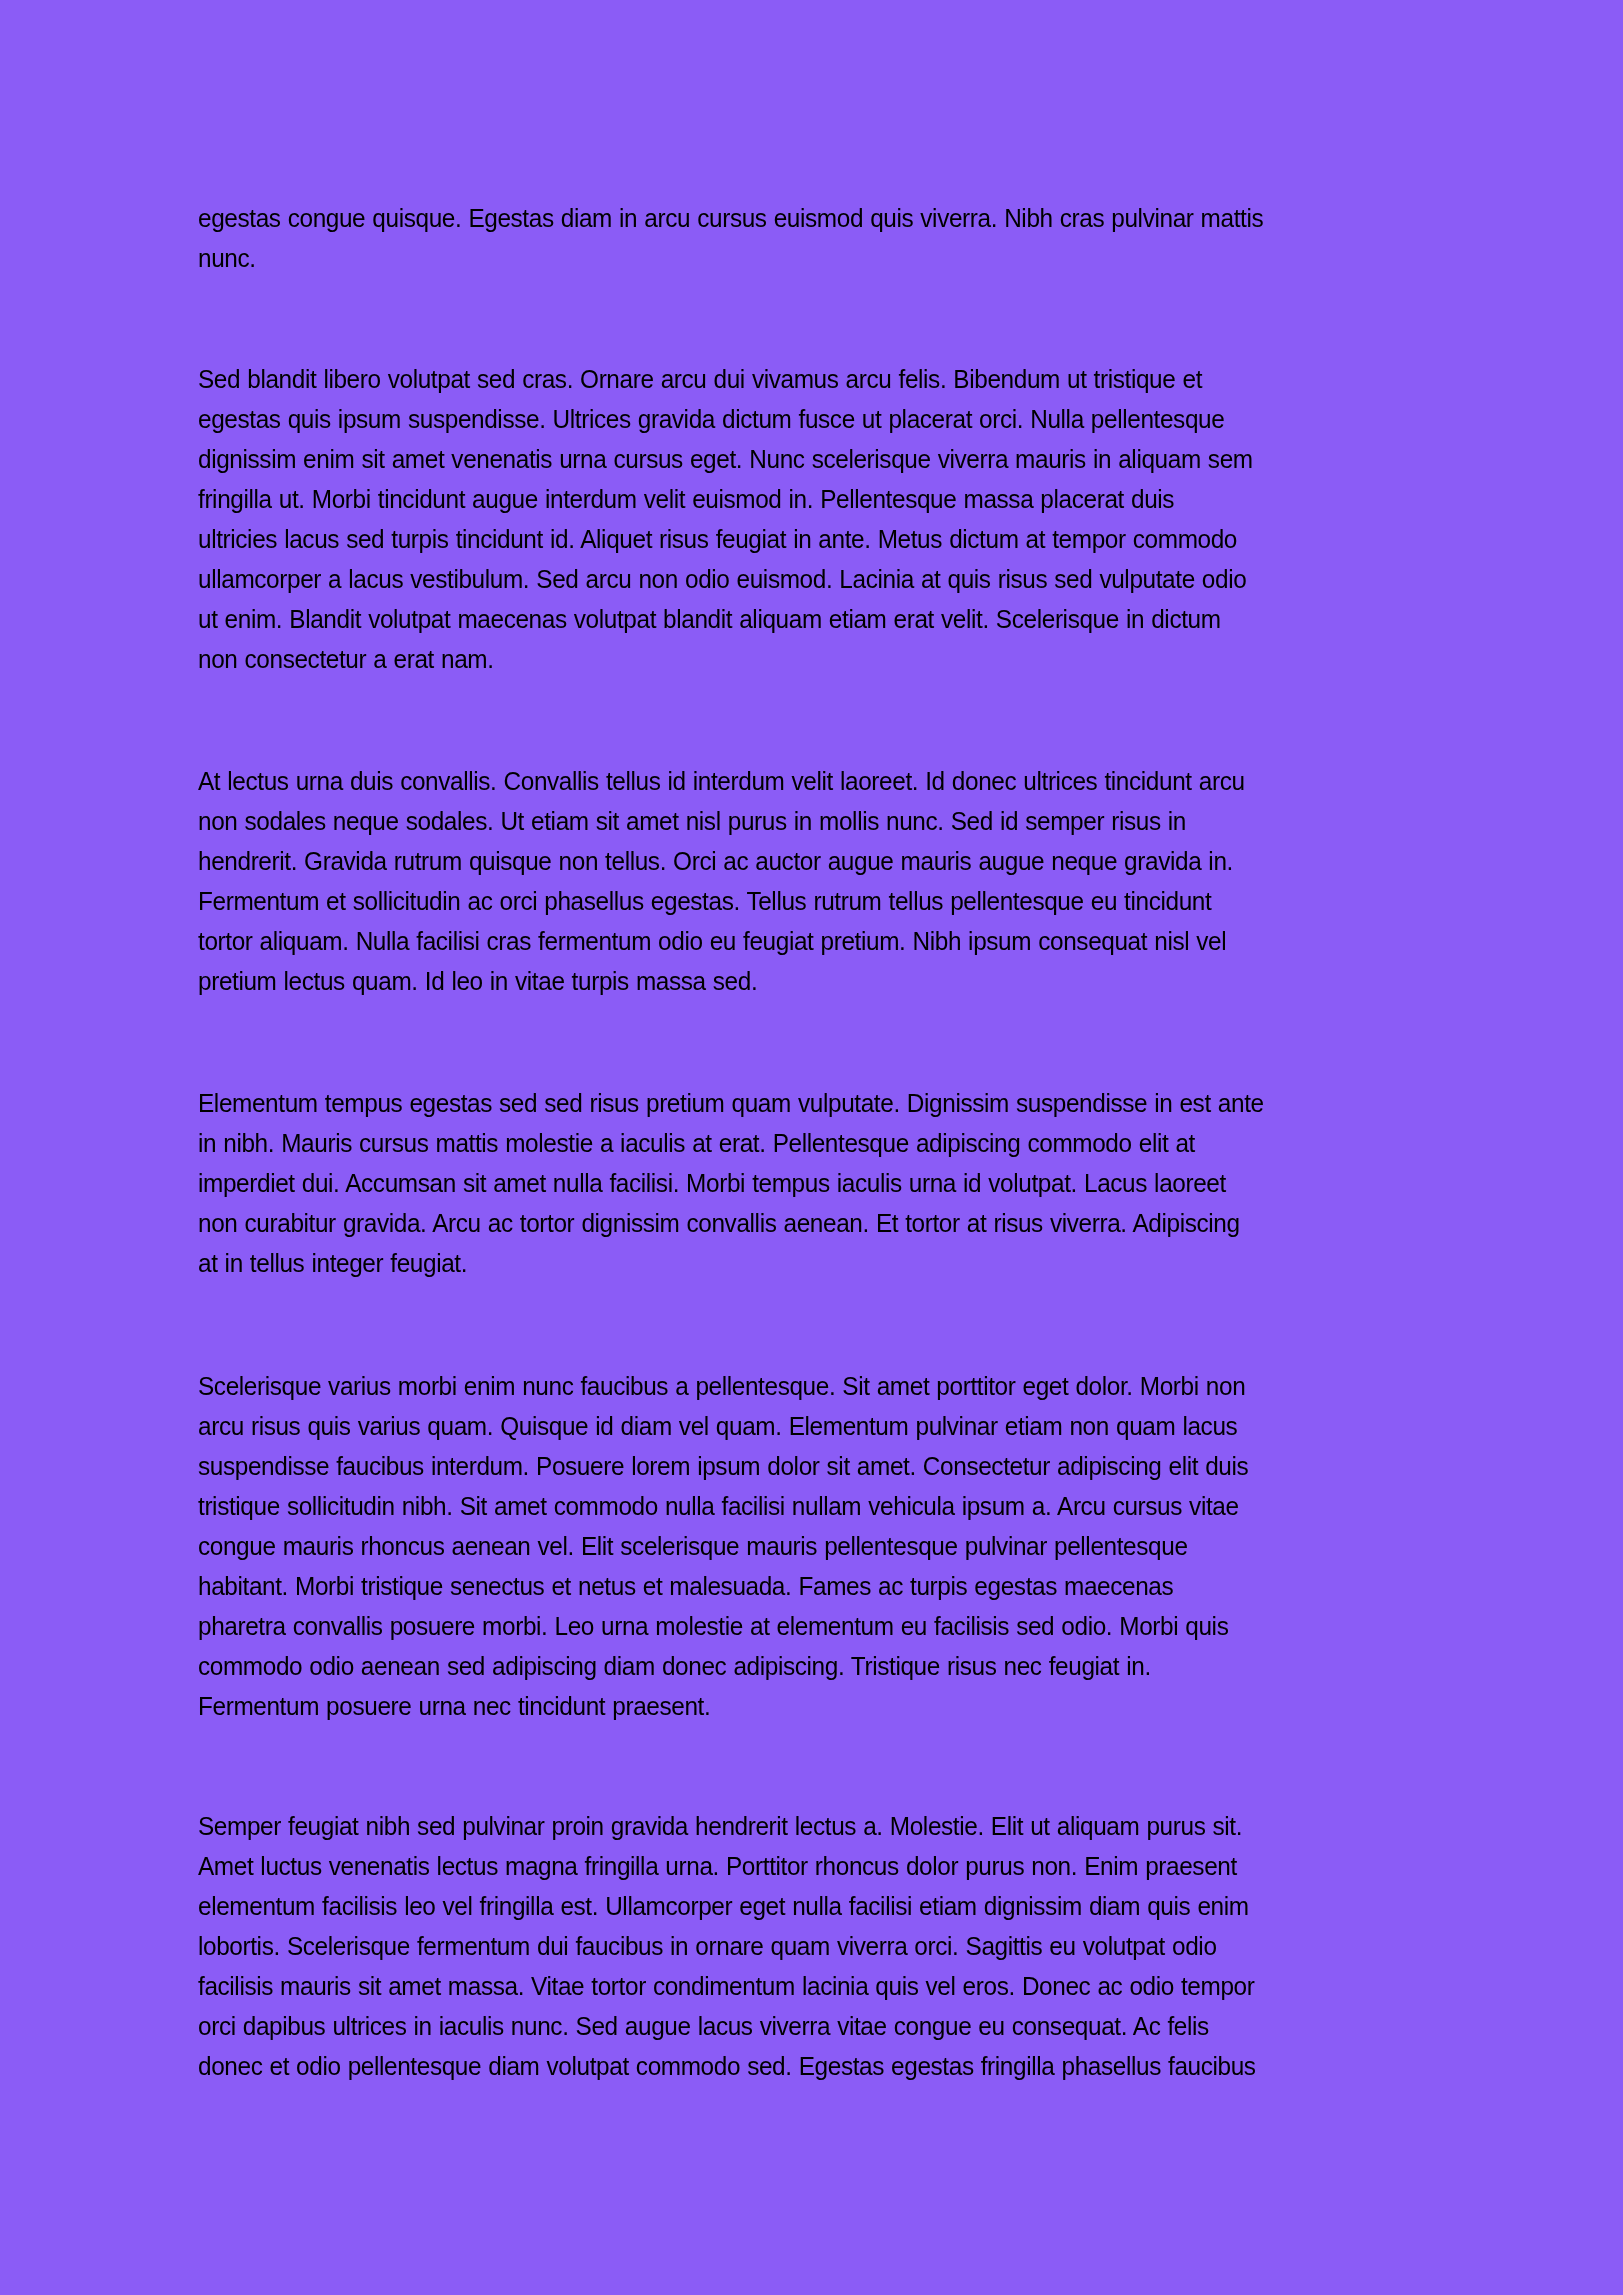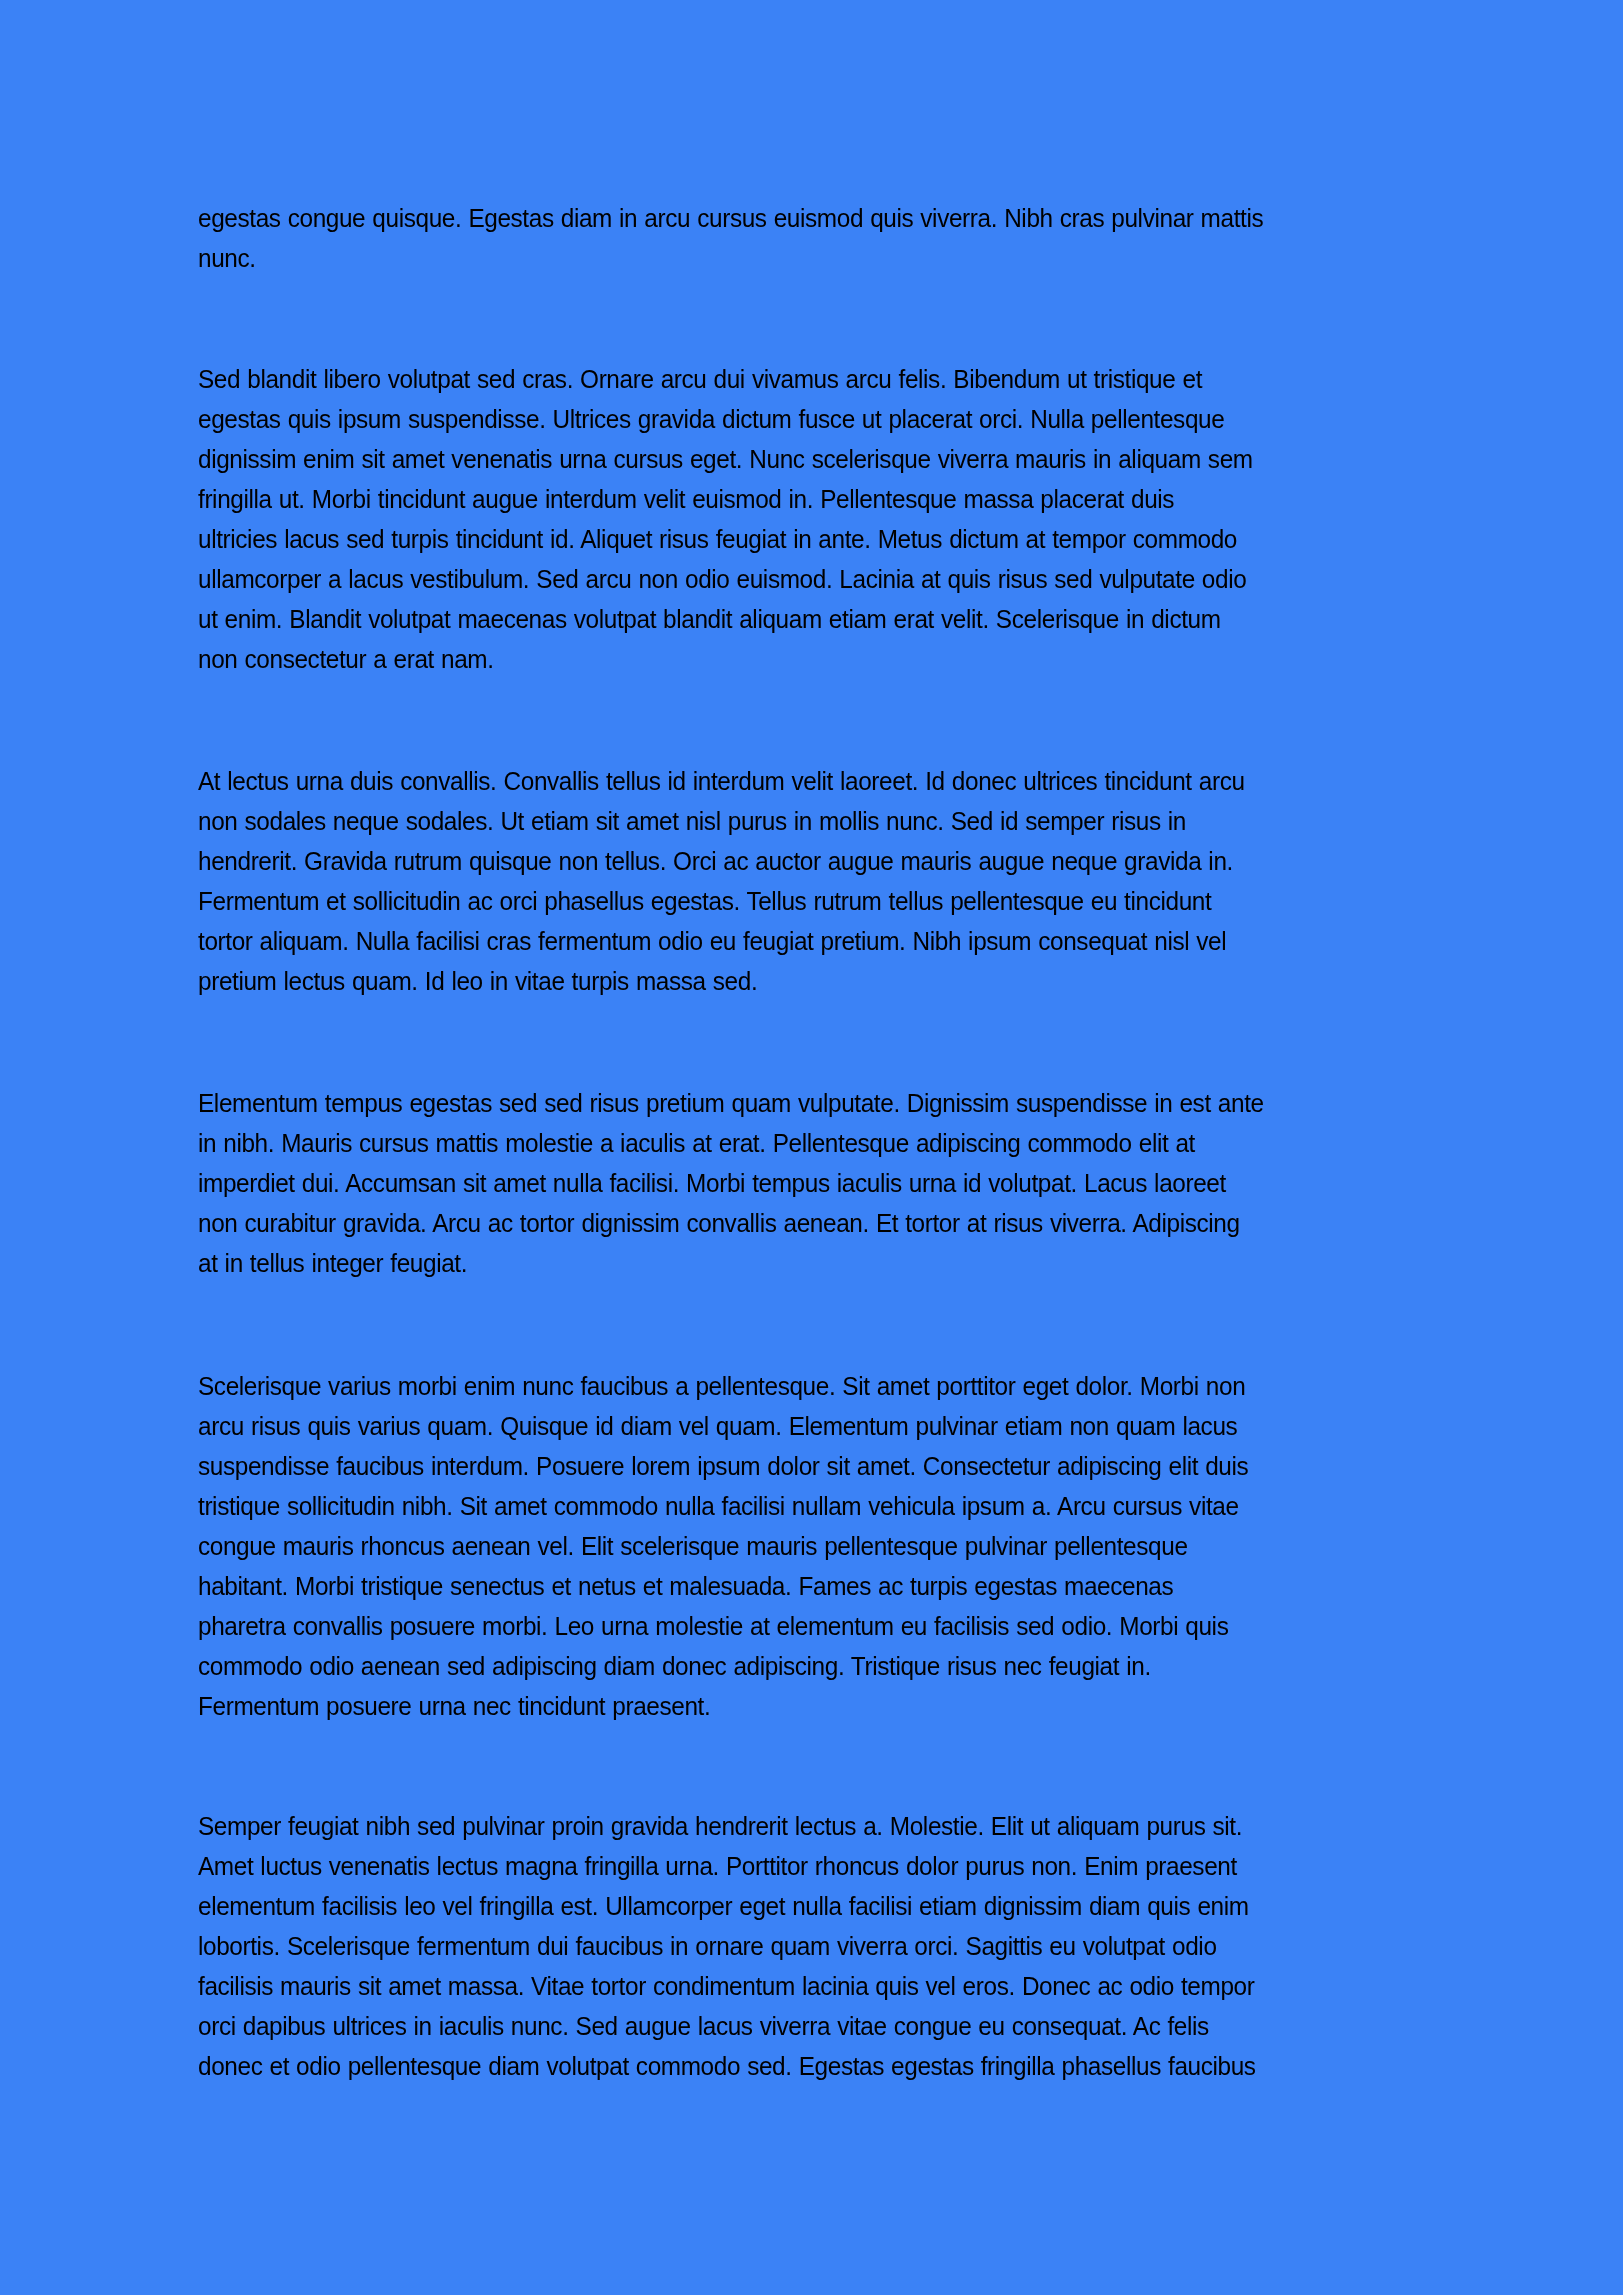--- a/index.html
+++ b/index.html
@@ -11,21 +11,21 @@
       width: 1623px;
       height: 2295px;
       position: relative;
       overflow: hidden;
     }
     .page {
       position: absolute;
       left: 0; top: 0;
       width: 1623px;
       height: 2295px;
-      background: #3b82f6;
+      background: #8b5cf6;
     }
     .para {
       position: absolute;
       left: 198px;
       width: 1243px;
       margin: 0;
       font-family: "Liberation Sans", sans-serif;
       font-size: 25.5px;
       line-height: 40px;
       color: #000000;

